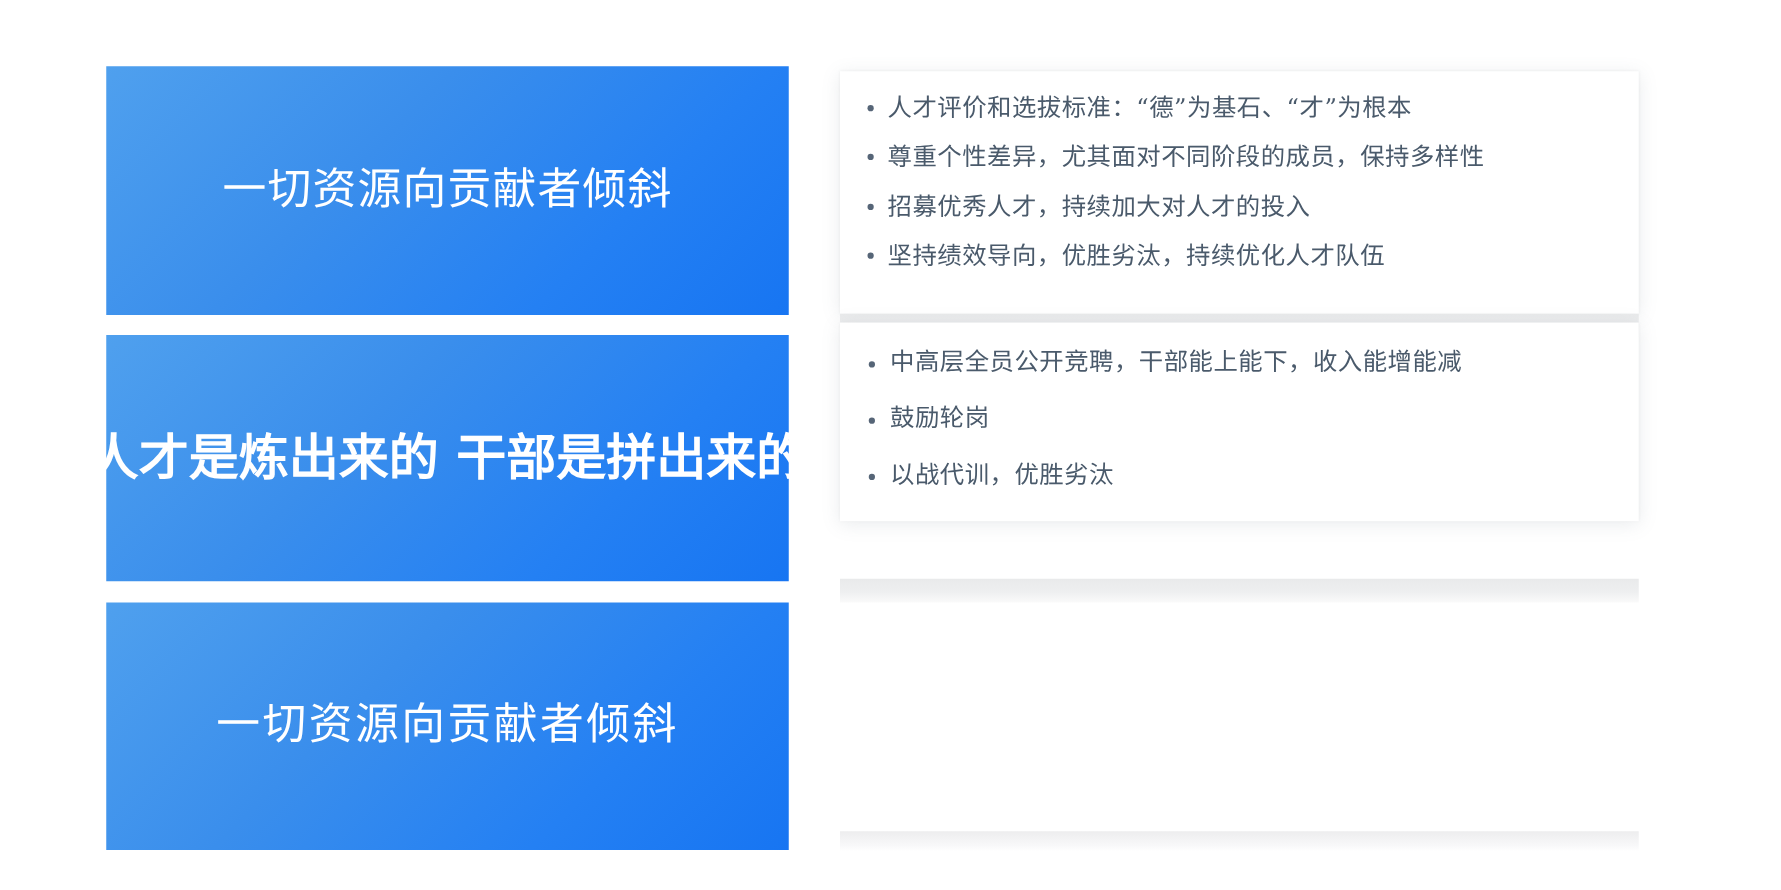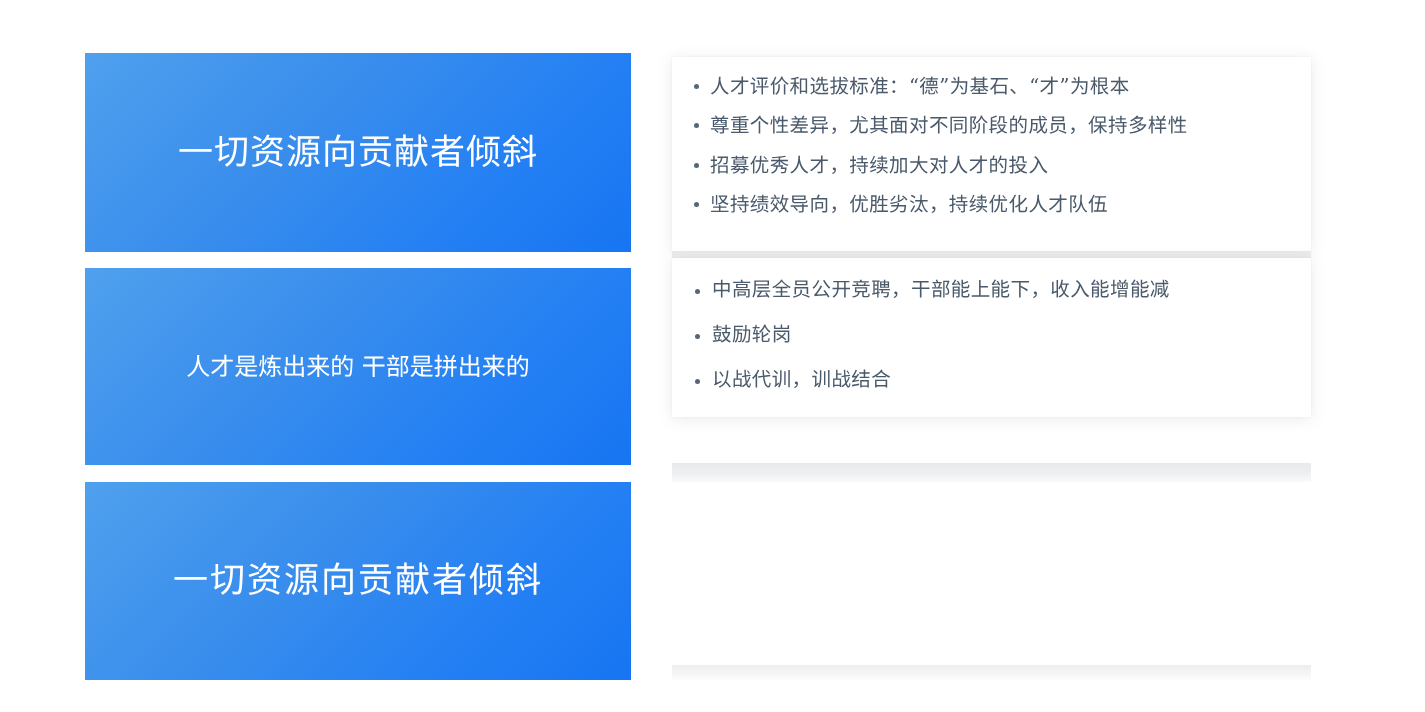--- a/index.html
+++ b/index.html
@@ -49,21 +49,21 @@
   .banner-title {
     color: #ffffff;
     font-size: 35px;
     line-height: 1.25;
     letter-spacing: 1px;
     font-weight: 400;
     text-align: center;
     white-space: nowrap;
     font-family: "DejaVu Serif", "Liberation Serif", serif;
   }
-  .row-2 .banner-title { font-size: 24px; letter-spacing: 0px; }
+  .row-2 .banner-title { font-size: 40px; letter-spacing: 0px; font-weight: bold; }
   .row-3 .banner-title { letter-spacing: 2px; }
 
   
   .card {
     position: absolute;
     left: 672px;
     width: 639px;
     background: #ffffff;
     box-sizing: border-box;
     box-shadow: 0 2px 14px rgba(120,128,140,0.16),
@@ -142,21 +142,21 @@
 
   <div class="row row-2">
     <div class="banner">
       <div class="banner-title">人才是炼出来的 干部是拼出来的</div>
     </div>
   </div>
   <div class="card card-2">
     <ul class="bullet-list">
       <li class="bullet-item">中高层全员公开竞聘，干部能上能下，收入能增能减</li>
       <li class="bullet-item">鼓励轮岗</li>
-      <li class="bullet-item">以战代训，训战结合</li>
+      <li class="bullet-item">以战代训，优胜劣汰</li>
     </ul>
   </div>
   <div class="gap-band gap-2"></div>
 
   <div class="row row-3">
     <div class="banner">
       <div class="banner-title">一切资源向贡献者倾斜</div>
     </div>
   </div>
   <div class="gap-band gap-3"></div>

